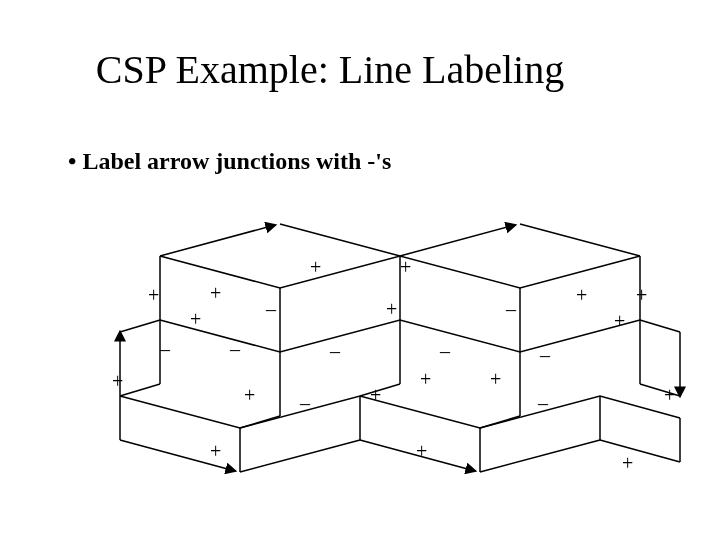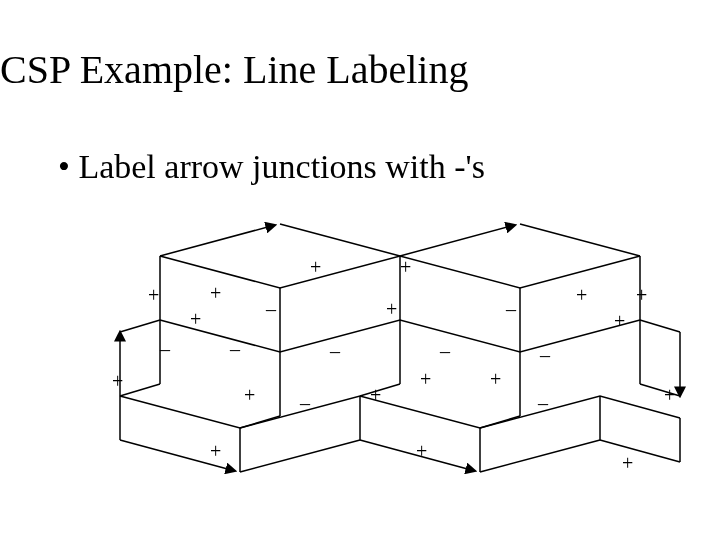--- a/index.html
+++ b/index.html
@@ -10,27 +10,29 @@
     background: #fff;
     font-family: "Times New Roman", Times, serif;
     color: #000;
     position: relative;
   }
   .title {
     position: absolute;
     top: 46px;
     left: 0;
     width: 660px;
+    text-align: center;
     font-size: 40px;
   }
   .bullet {
     position: absolute;
     top: 148px;
-    left: 58px;
-    font-size: 34px;
+    left: 68px;
+    font-size: 24px;
+    font-weight: bold;
   }
   svg {
     position: absolute;
     top: 0;
     left: 0;
   }
   .lbl {
     position: absolute;
     font-size: 20px;
     font-family: "Times New Roman", Times, serif;

